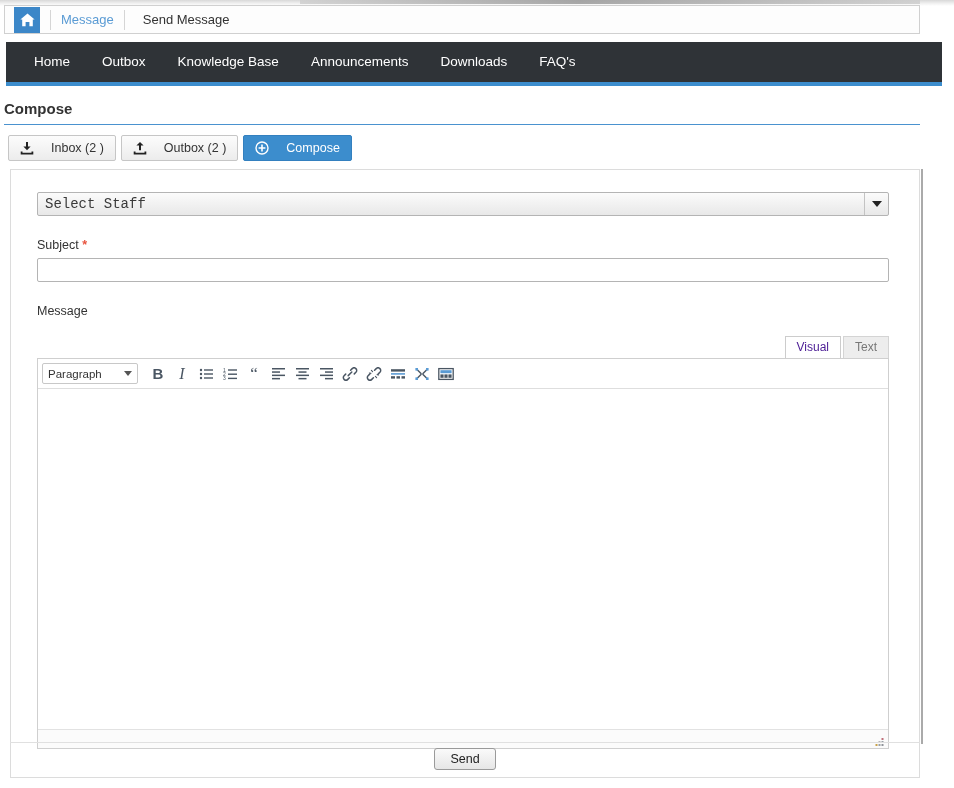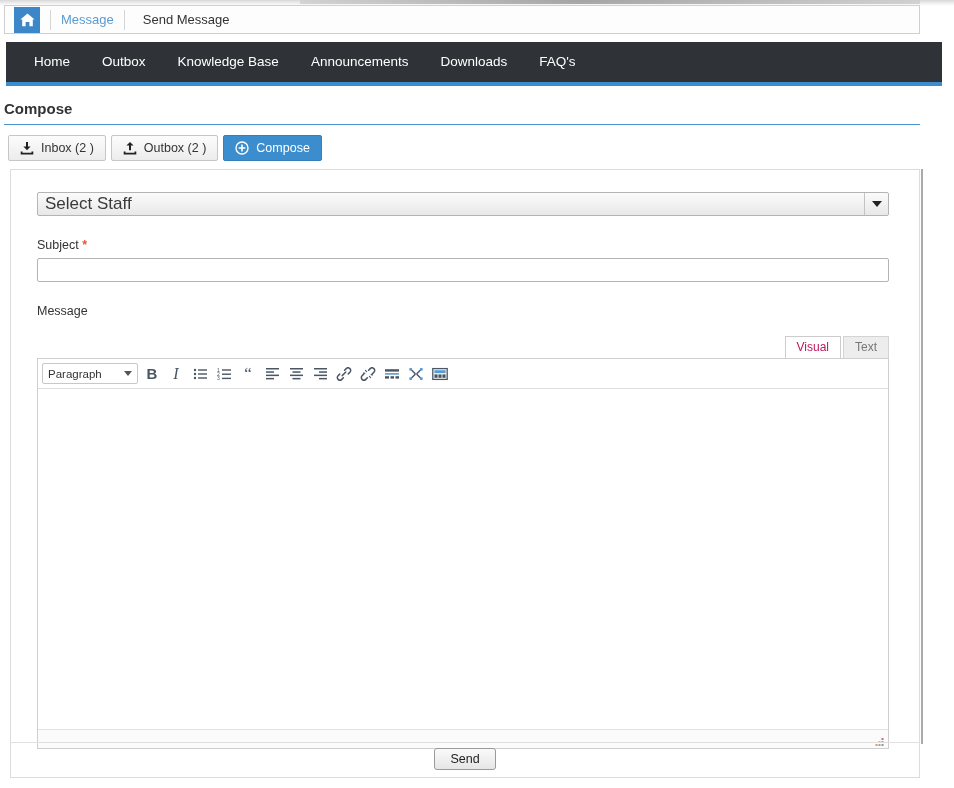--- a/index.html
+++ b/index.html
@@ -114,21 +114,21 @@
   .tabs {
     position: absolute;
     left: 8px; top: 135px;
     display: flex;
     align-items: flex-end;
   }
   .tab-btn {
     height: 26px;
     display: flex;
     align-items: center;
-    gap: 7px;
+    gap: 17px;
     padding: 0 11px;
     margin-right: 5px;
     font-size: 12.5px;
     color: #333;
     background: linear-gradient(to bottom, #fcfcfc, #ececec);
     border: 1px solid #c6c6c6;
     border-radius: 2px;
     box-sizing: border-box;
     cursor: pointer;
     white-space: nowrap;
@@ -164,23 +164,24 @@
     width: 852px; height: 24px;
     border: 1px solid #b4b4b4;
     background: linear-gradient(to bottom, #fbfbfb, #e8e8e8);
     box-sizing: border-box;
     display: flex;
     align-items: center;
     border-radius: 2px;
     cursor: pointer;
   }
   .select-value {
-    font-size: 17px;
+    font-size: 14px;
     color: #3a3a3a;
     padding-left: 7px;
+    font-family: Liberation Mono, monospace;
   }
   .select-arrow {
     position: absolute;
     right: 0; top: 0;
     width: 23px; height: 22px;
     border-left: 1px solid #c3c3c3;
     display: flex;
     align-items: center;
     justify-content: center;
   }
@@ -221,21 +222,21 @@
     border: 1px solid #d4d4d4;
     border-bottom: none;
     background: #ededed;
     margin-left: 2px;
     cursor: pointer;
     box-sizing: border-box;
     height: 22px;
   }
   .ed-tab.active {
     background: #ffffff;
-    color: #be185d;
+    color: #4c1d95;
     border-color: #ccc;
   }
 
   .editor-box {
     width: 852px;
     border: 1px solid #cfcfcf;
     background: #ffffff;
     box-sizing: border-box;
   }
   .editor-toolbar {
@@ -251,21 +252,21 @@
     border: 1px solid #c8c8c8;
     border-radius: 2px;
     background: #ffffff;
     display: flex;
     align-items: center;
     justify-content: space-between;
     padding: 0 5px;
     font-size: 11.5px;
     color: #333;
     box-sizing: border-box;
-    margin-right: 2px;
+    margin-right: 8px;
     cursor: pointer;
   }
   .para-select i {
     width: 0; height: 0;
     border-left: 4px solid transparent;
     border-right: 4px solid transparent;
     border-top: 5px solid #555;
     display: block;
   }
   .tb-btn {

